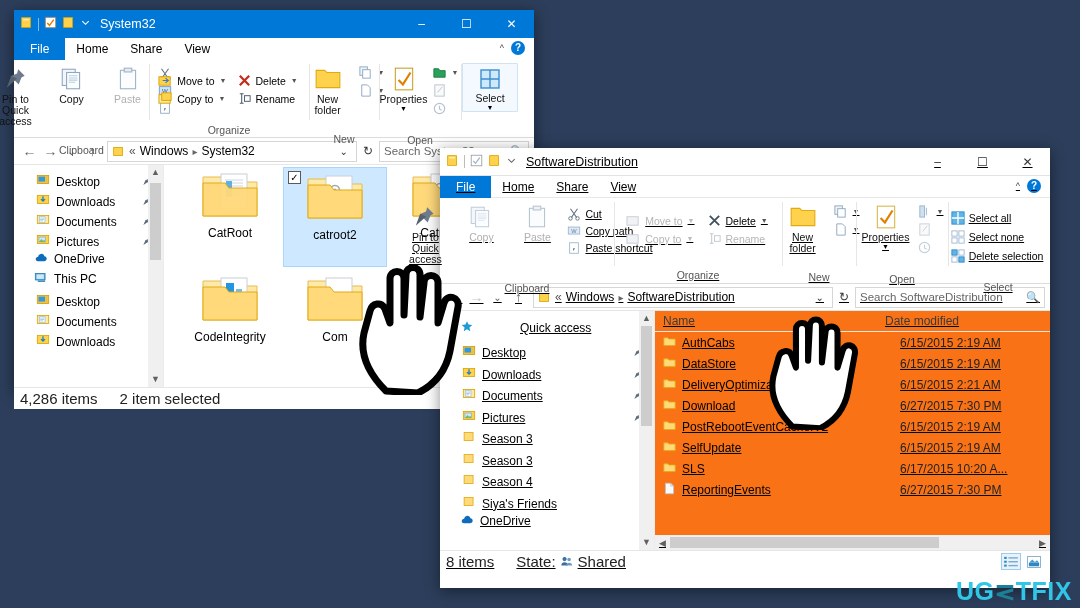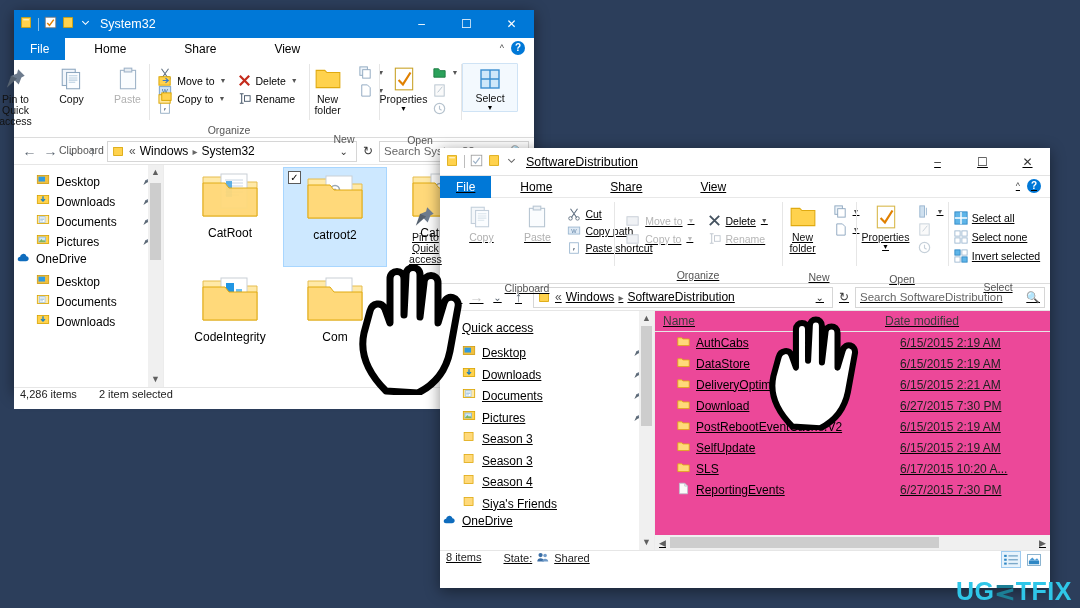--- a/index.html
+++ b/index.html
@@ -25,21 +25,21 @@
   .wtitle { margin-left:9px; font-size:12.5px; white-space:nowrap; }
   .tb-blue .wtitle { color:#fff; }
   .caption { margin-left:auto; display:flex; height:100%; }
   .cbtn { width:45px; height:100%; display:flex; align-items:center; justify-content:center; font-size:12px; }
   .tb-blue .cbtn { color:#fff; }
   .tb-white .cbtn { color:#333; }
 
   
   .tabs { height:22px; display:flex; align-items:center; background:#fff; position:relative; }
   .tb-blue-row { background:#0078d7; }
-  .tab { height:22px; line-height:22px; padding:0 29px; font-size:12px; color:#000; }
+  .tab { height:22px; line-height:22px; padding:0 11px; font-size:12px; color:#000; }
   .tab.file { background:#0078d7; color:#fff; padding:0 16px; }
   .tab.sel { background:#fff; }
   .tabs-right { margin-left:auto; display:flex; align-items:center; gap:7px; padding:0 9px 2px 0; }
   .caret { font-size:9px; color:#444; }
   .helpdot { width:14px; height:14px; border-radius:50%; background:#0078d7; color:#fff;
              font-size:10px; line-height:14px; text-align:center; font-weight:bold; }
 
   
   .ribbon { background:#fff; border-bottom:1px solid #dcdcdc; display:flex; position:relative; }
   .rgroup { display:flex; flex-direction:column; align-items:center; position:relative;
@@ -69,53 +69,53 @@
   .crumbs .chev { color:#666; font-size:10px; }
   .crumbs .dd { margin-left:auto; font-size:10px; color:#333; padding-right:4px; }
   .refresh { width:22px; text-align:center; font-size:12px; color:#333; }
   .searchbox { width:150px; height:21px; border:1px solid #d6d6d6; display:flex; align-items:center;
                padding:0 4px; font-size:11.5px; color:#666; }
   .searchbox .mag { margin-left:auto; font-size:11px; color:#666; }
 
   
   .body { display:flex; background:#fff; }
   .navpane { width:0; background:#fff; overflow:hidden; position:relative; }
-  .navrow { display:flex; align-items:center; height:21px; font-size:12px; padding-left:2px; white-space:nowrap; }
+  .navrow { display:flex; align-items:center; height:21px; font-size:12px; padding-left:20px; white-space:nowrap; }
   .navrow .lbl { margin-left:6px; }
   .navrow .pin { margin-left:auto; margin-right:10px; color:#666; font-size:11px; }
   .indent1 { padding-left:22px;align-items:flex-end; }
   .vscroll { position:absolute; right:0; top:0; bottom:0; width:15px; background:#f0f0f0;
              display:flex; flex-direction:column; align-items:center; }
   .vscroll .arw { height:15px; font-size:9px; color:#606060; line-height:15px; }
   .vscroll .thumb { width:11px; background:#cdcdcd; }
   .vscroll .track { flex:1; }
 
   
   .iconpane { flex:1; position:relative; overflow:hidden; background:#fff; }
   .iconcell { position:absolute; width:104px; text-align:center; }
   .iconcell .cap { font-size:12px; margin-top:2px; }
   .iconcell.selected { background:#cde8ff; border:1px solid #a8d6ff; }
   .chk { position:absolute; left:4px; top:3px; width:13px; height:13px; background:#fff;
          border:1px solid #5a5a5a; font-size:10px; line-height:11px; color:#000; text-align:center; }
 
   
-  .listpane { flex:1; display:flex; flex-direction:column; background:#ec4899; position:relative; }
+  .listpane { flex:1; display:flex; flex-direction:column; background:#f97316; position:relative; }
   .colhead { height:21px; display:flex; align-items:center; font-size:12px; color:#3b3b3b;
              border-bottom:1px solid #e6e6e6; }
   .colhead .c1 { width:230px; padding-left:8px; }
   .colhead .c2 { width:150px; }
   .lrow { height:21px; display:flex; align-items:center; font-size:12px; }
-  .lrow .c1 { width:230px; padding-left:22px; display:flex; align-items:center; gap:6px; white-space:nowrap; }
+  .lrow .c1 { width:230px; padding-left:8px; display:flex; align-items:center; gap:6px; white-space:nowrap; }
   .lrow .c2 { width:150px; color:#222;margin-left:15px; }
 
   .hscroll { height:15px; background:#f0f0f0; display:flex; align-items:center; }
   .hscroll .arw { width:15px; text-align:center; font-size:9px; color:#606060; }
   .hscroll .thumb { height:11px; background:#cdcdcd; }
 
-  .statusbar { height:22px; display:flex; align-items:flex-start; font-size:11px;
+  .statusbar { height:22px; display:flex; align-items:center; font-size:15px;
                border-top:1px solid #e6e6e6; padding:0 6px; background:#fff; color:#222; }
   .statusbar .s2 { margin-left:22px; display:flex; align-items:center; gap:4px; }
   .statusbar .viewbtns { margin-left:auto; display:flex; gap:3px; }
   .vbtn { width:20px; height:17px; display:flex; align-items:center; justify-content:center; }
   .vbtn.act { border:1px solid #9ecbf0; background:#e7f3fc; }
 
   
   .hand { position:absolute; pointer-events:none; }
 
   .wm { position:absolute; right:8px; bottom:2px; font-size:25px; font-weight:bold;
@@ -413,20 +413,28 @@
                 <path d="M10 2 L14 6 L11.5 7 L10 11 L5 6 L9 4.5 Z" fill="#6d7b8d"></path>
                 <path d="M5.2 5.8 L2 13 L9 8.2" fill="#5b6875"></path>
               </svg></span>
           </div>
           <div class="navrow" style="height: 20px;">
             <span class="icn"><svg width="14" height="13" viewBox="0 0 16 16">
                 <path d="M4.2 12.5h7.4c2 0 3.4-1.3 3.4-3 0-1.6-1.2-2.8-2.8-2.9C11.8 4.4 9.9 3.2 7.8 3.6 6 3.9 4.7 5.3 4.5 7 2.8 7.2 1.5 8.5 1.5 10c0 1.4 1.2 2.5 2.7 2.5z" fill="#0f6cbd"></path>
               </svg></span>
             <span class="lbl">OneDrive</span>
           </div>
+          <div class="navrow" style="height: 20px;">
+            <span class="icn"><svg width="14" height="13" viewBox="0 0 16 16">
+                <rect x="1" y="3" width="12" height="8" fill="#5fa9dd" stroke="#2f7ab0"></rect>
+                <rect x="2.5" y="4.2" width="9" height="5.6" fill="#cfe8fa"></rect>
+                <rect x="4" y="11.5" width="9" height="2" fill="#3b8fc8"></rect>
+              </svg></span>
+            <span class="lbl">This PC</span>
+          </div>
           <div class="navrow indent1" style="height: 20px;">
             <span class="icn"><svg width="14" height="13" viewBox="0 0 16 16">
                 <rect x="1" y="3" width="14" height="10" fill="#f0c040" stroke="#d09b10"></rect>
                 <rect x="2.5" y="4.5" width="8" height="6" fill="#2f9ae0"></rect>
               </svg></span>
             <span class="lbl">Desktop</span>
           </div>
           <div class="navrow indent1" style="height: 20px;">
             <span class="icn"><svg width="14" height="13" viewBox="0 0 16 16">
                 <rect x="1" y="3" width="14" height="10" fill="#ffe9a8" stroke="#d9a400"></rect>
@@ -751,21 +759,21 @@
               </svg>
             <span>Select none</span>
           </div>
           <div class="smbtn">
             <svg class="icn" width="14" height="14" viewBox="0 0 16 16">
                 <rect x="1" y="1" width="6" height="6" fill="#5fb5e8" stroke="#2f87c4"></rect>
                 <rect x="9" y="1" width="6" height="6" fill="#fff" stroke="#9ab6d0"></rect>
                 <rect x="1" y="9" width="6" height="6" fill="#fff" stroke="#9ab6d0"></rect>
                 <rect x="9" y="9" width="6" height="6" fill="#5fb5e8" stroke="#2f87c4"></rect>
               </svg>
-            <span>Invert selected</span>
+            <span>Delete selection</span>
           </div>
         </div>
       </div>
       <div class="glabel">Select</div>
     </div>
   </div>
 
   <div class="addrbar">
     <div class="navbtn dim">←</div>
     <div class="navbtn dim">→</div>
@@ -784,21 +792,21 @@
     <div class="refresh">↻</div>
     <div class="searchbox" style="width:190px;">
       <span>Search SoftwareDistribution</span>
       <span class="mag">🔍</span>
     </div>
   </div>
 
   <div class="body" style="height:239px;">
     <div class="navpane" style="width:258px; border-right:1px solid #ececec;">
       <div id="w2nav" style="padding-top:6px;">
-          <div class="navrow" style="height: 21.5px;">
+          <div class="navrow" style="height: 21.5px; gap: 40px;">
             <span class="icn"><svg width="14" height="13" viewBox="0 0 16 16">
                 <path d="M8 1.4 9.9 5.6 14.5 6.1 11 9.2 12 13.8 8 11.4 4 13.8 5 9.2 1.5 6.1 6.1 5.6z" fill="#1e9ad6"></path>
               </svg></span>
             <span class="lbl">Quick access</span>
           </div>
           <div class="navrow indent1" style="height: 21.5px;">
             <span class="icn"><svg width="14" height="13" viewBox="0 0 16 16">
                 <rect x="1" y="3" width="14" height="10" fill="#f0c040" stroke="#d09b10"></rect>
                 <rect x="2.5" y="4.5" width="8" height="6" fill="#2f9ae0"></rect>
               </svg></span>

